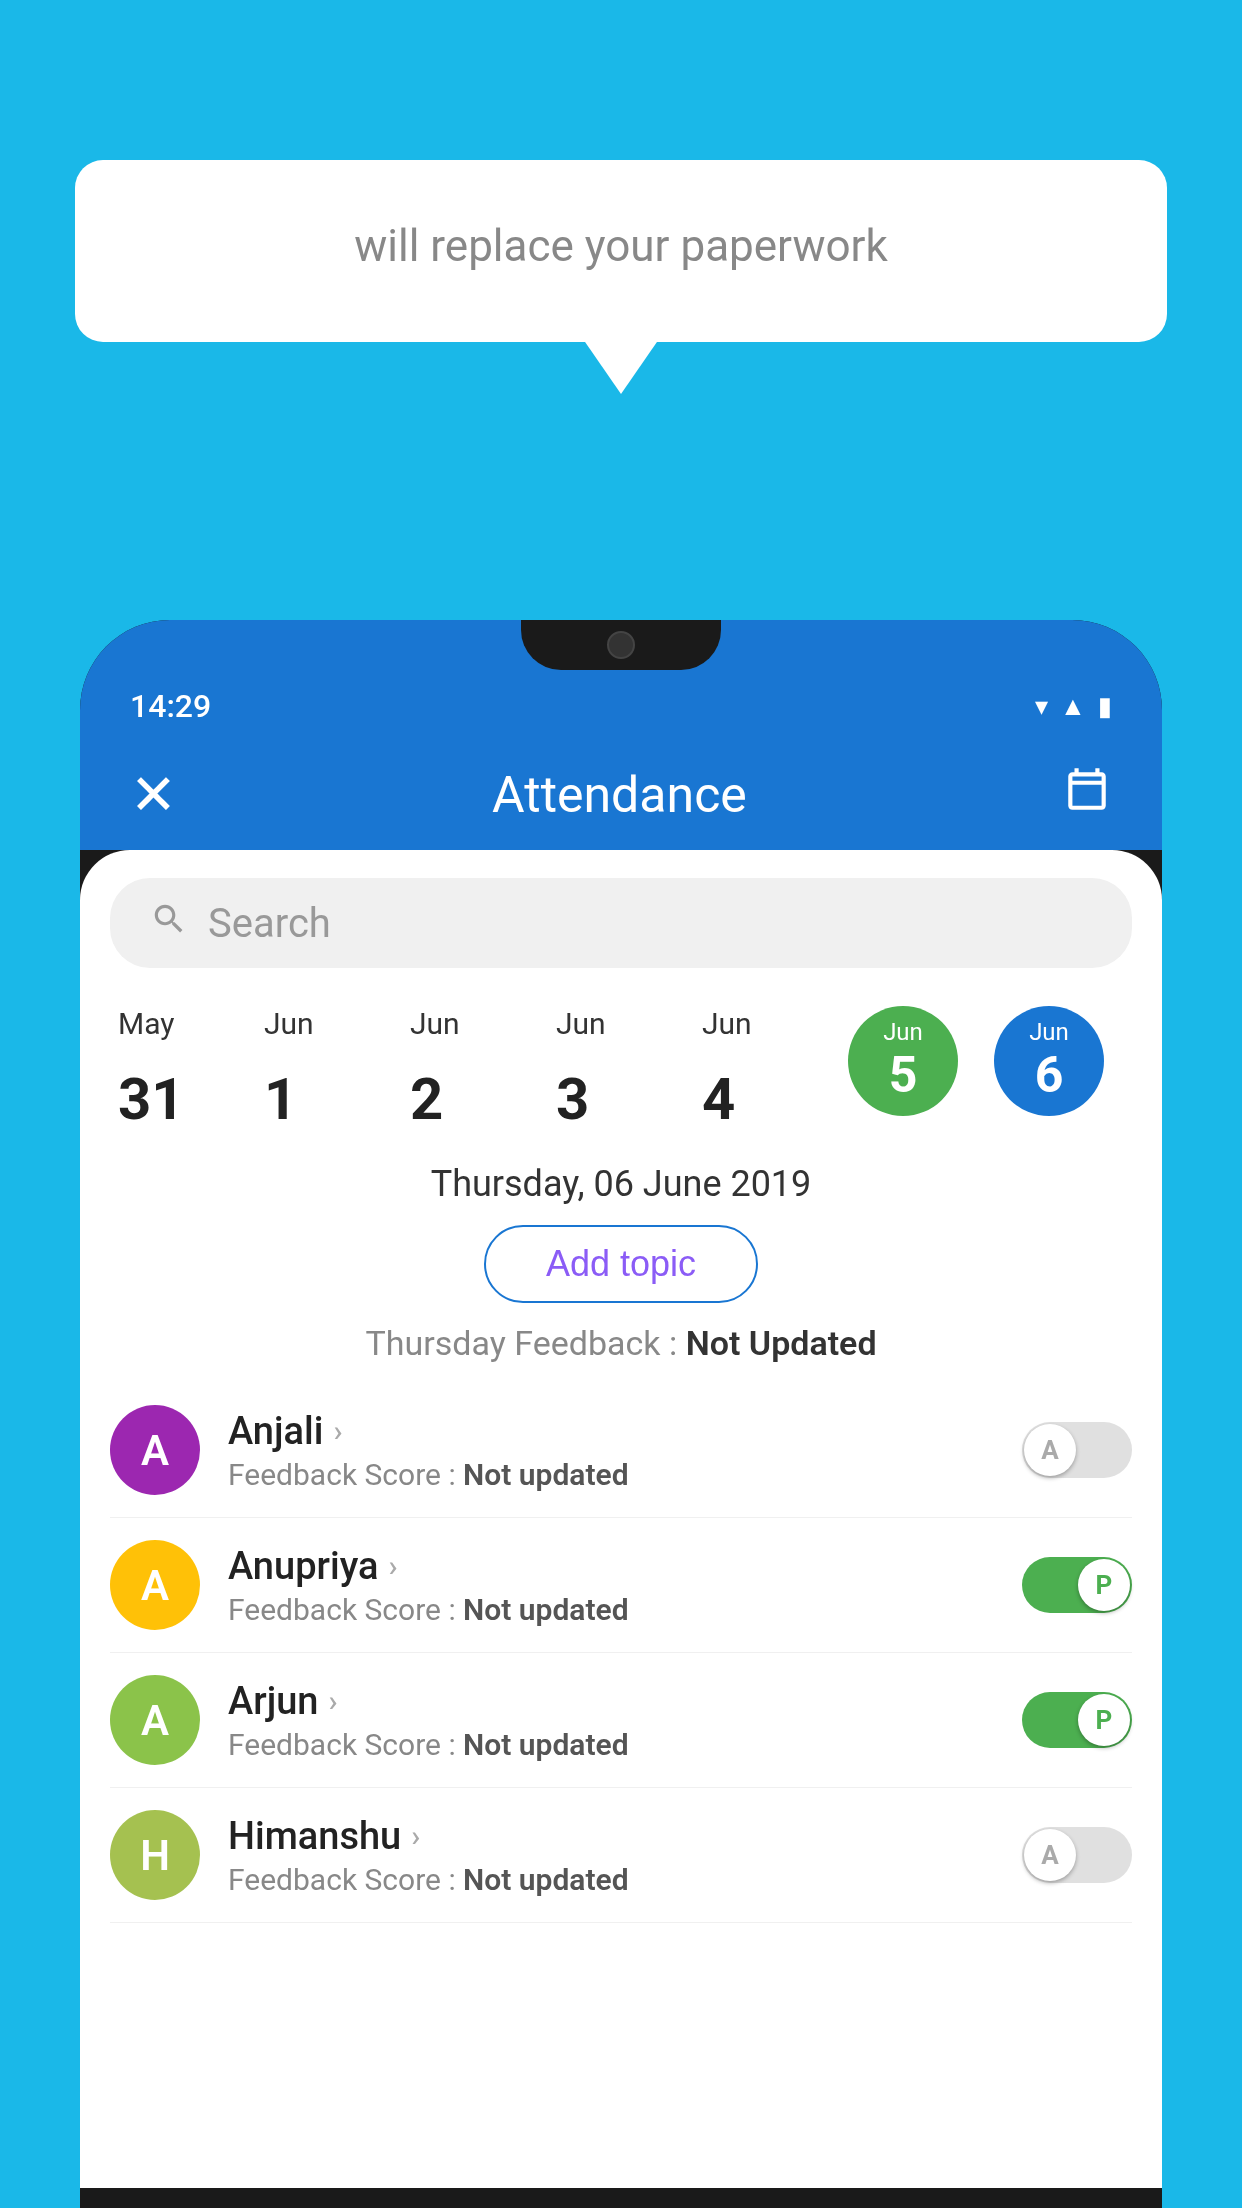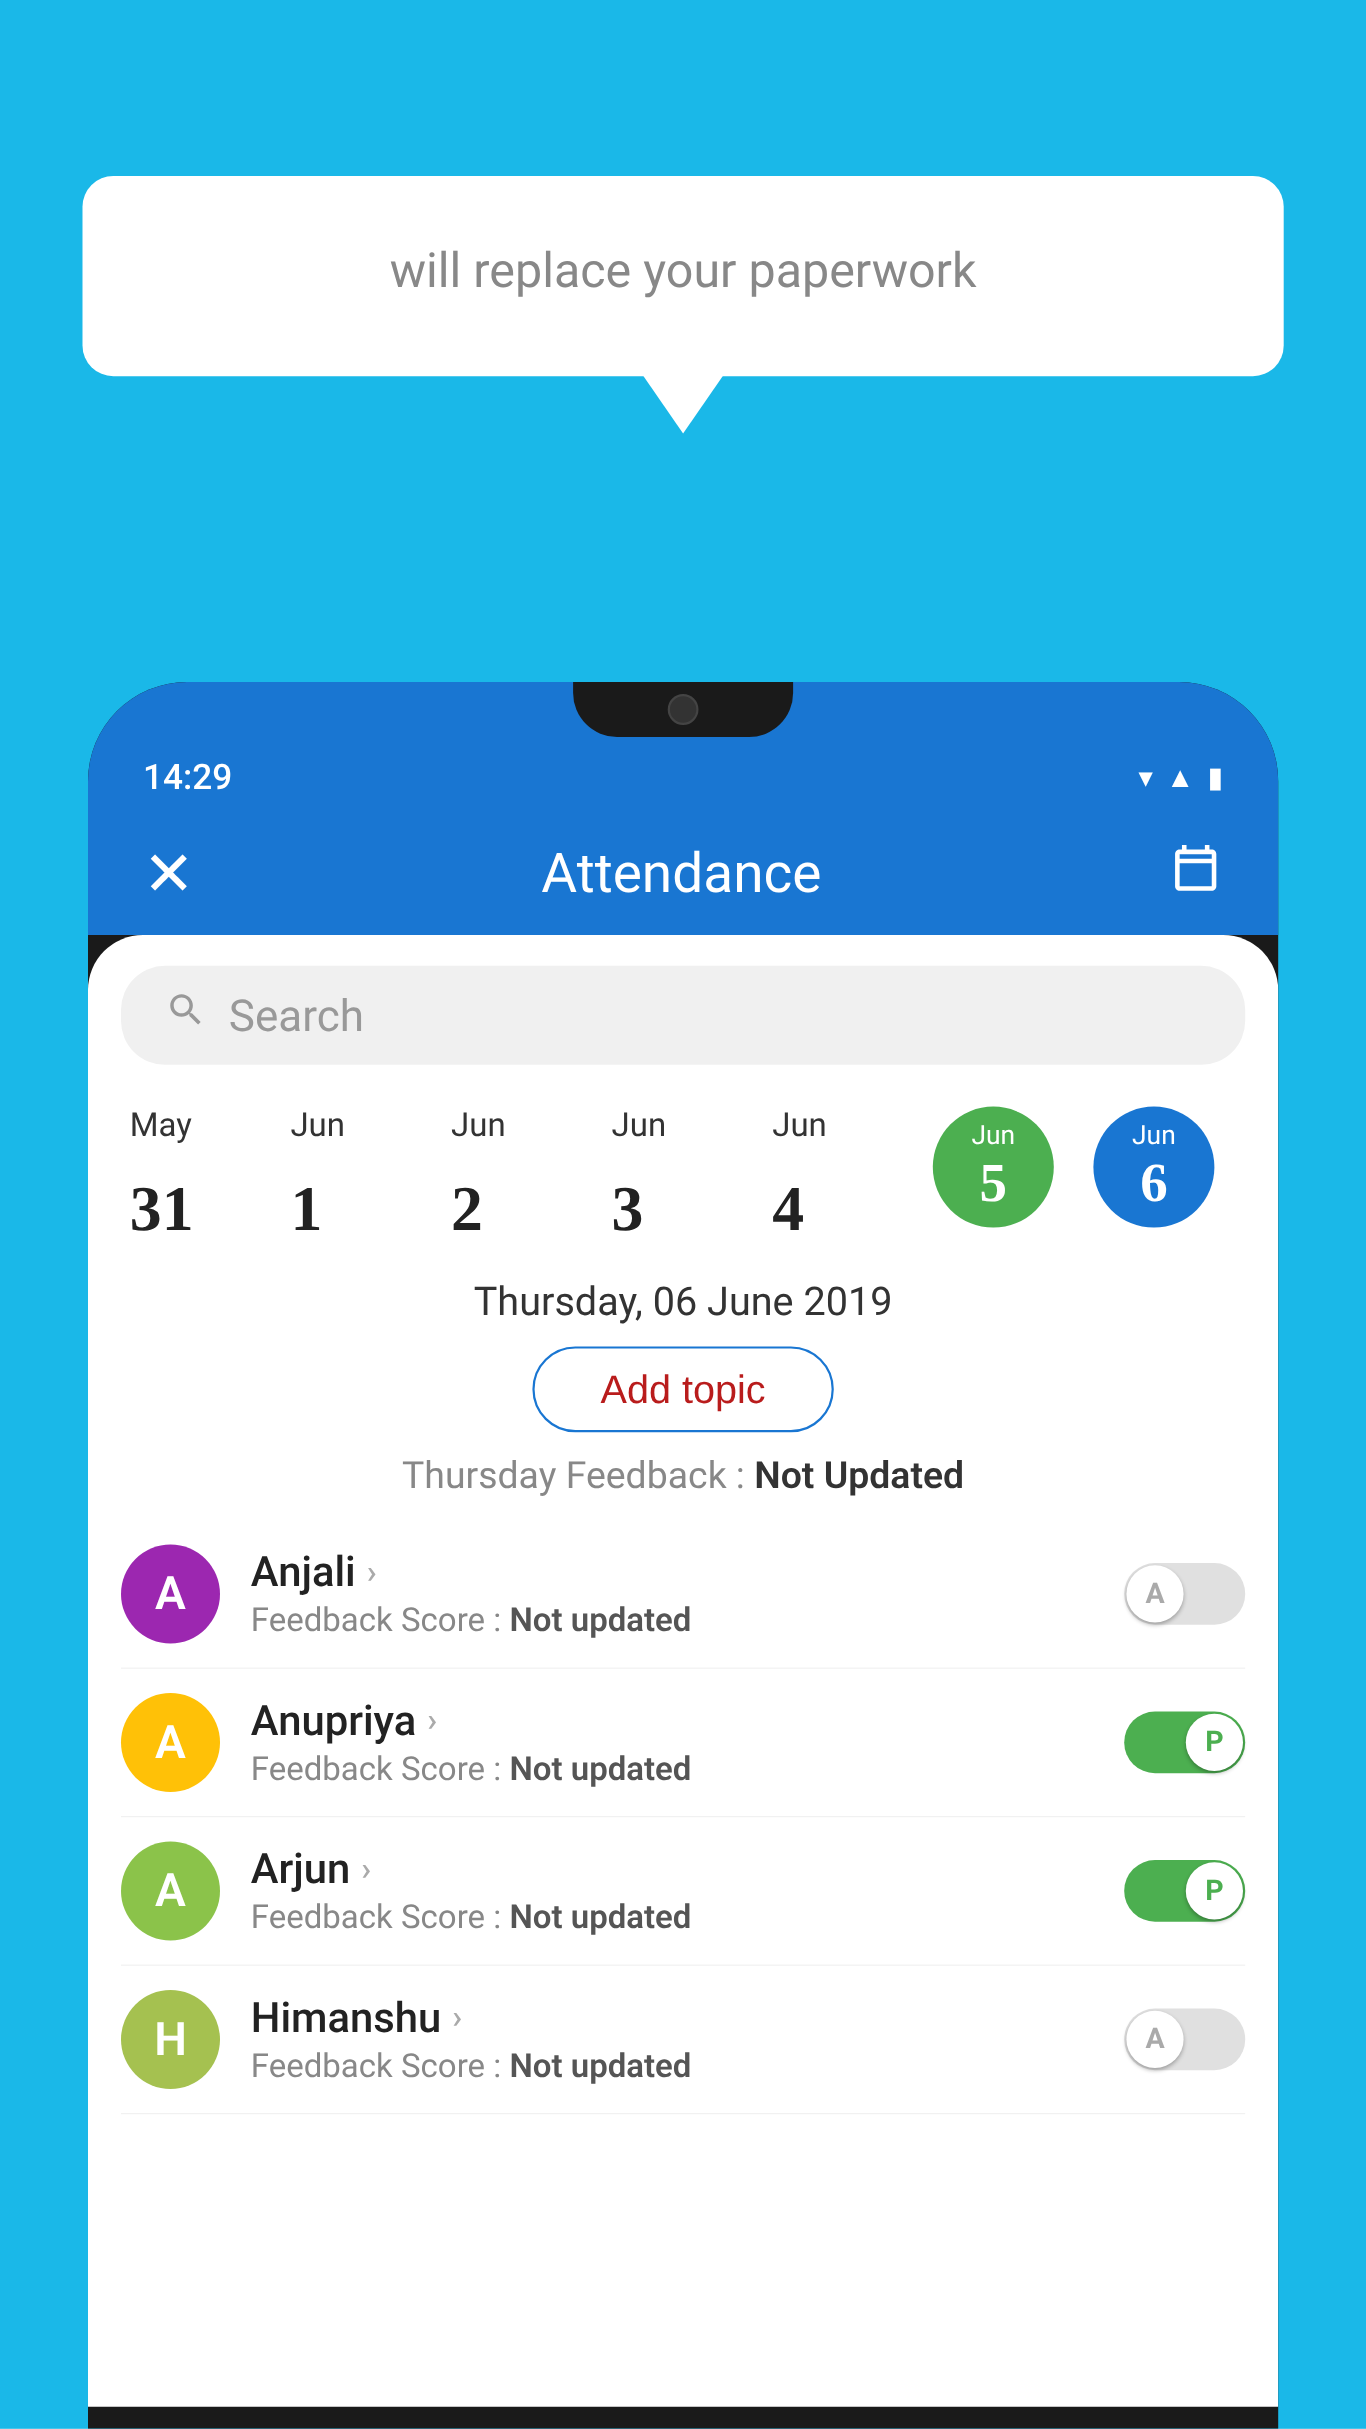--- a/index.html
+++ b/index.html
@@ -166,21 +166,20 @@
     .date-month {
       font-size: 30px;
       color: #333;
       font-weight: 400;
     }
 
     .date-num {
       font-size: 58px;
       font-weight: 700;
       color: #222;
-      font-family: Liberation Serif, serif;
     }
 
     .date-circle-green {
       width: 110px;
       height: 110px;
       border-radius: 50%;
       background: #4caf50;
       display: flex;
       flex-direction: column;
       align-items: center;
@@ -224,21 +223,21 @@
       margin: 10px 0 20px;
     }
 
     
     .add-topic-btn {
       display: block;
       margin: 0 auto 20px;
       border: 2px solid #1976d2;
       border-radius: 50px;
       background: white;
-      color: #b91c1c;
+      color: #8b5cf6;
       font-size: 36px;
       padding: 16px 60px;
       cursor: pointer;
       width: fit-content;
     }
 
     
     .avg-feedback {
       text-align: center;
       font-size: 34px;

